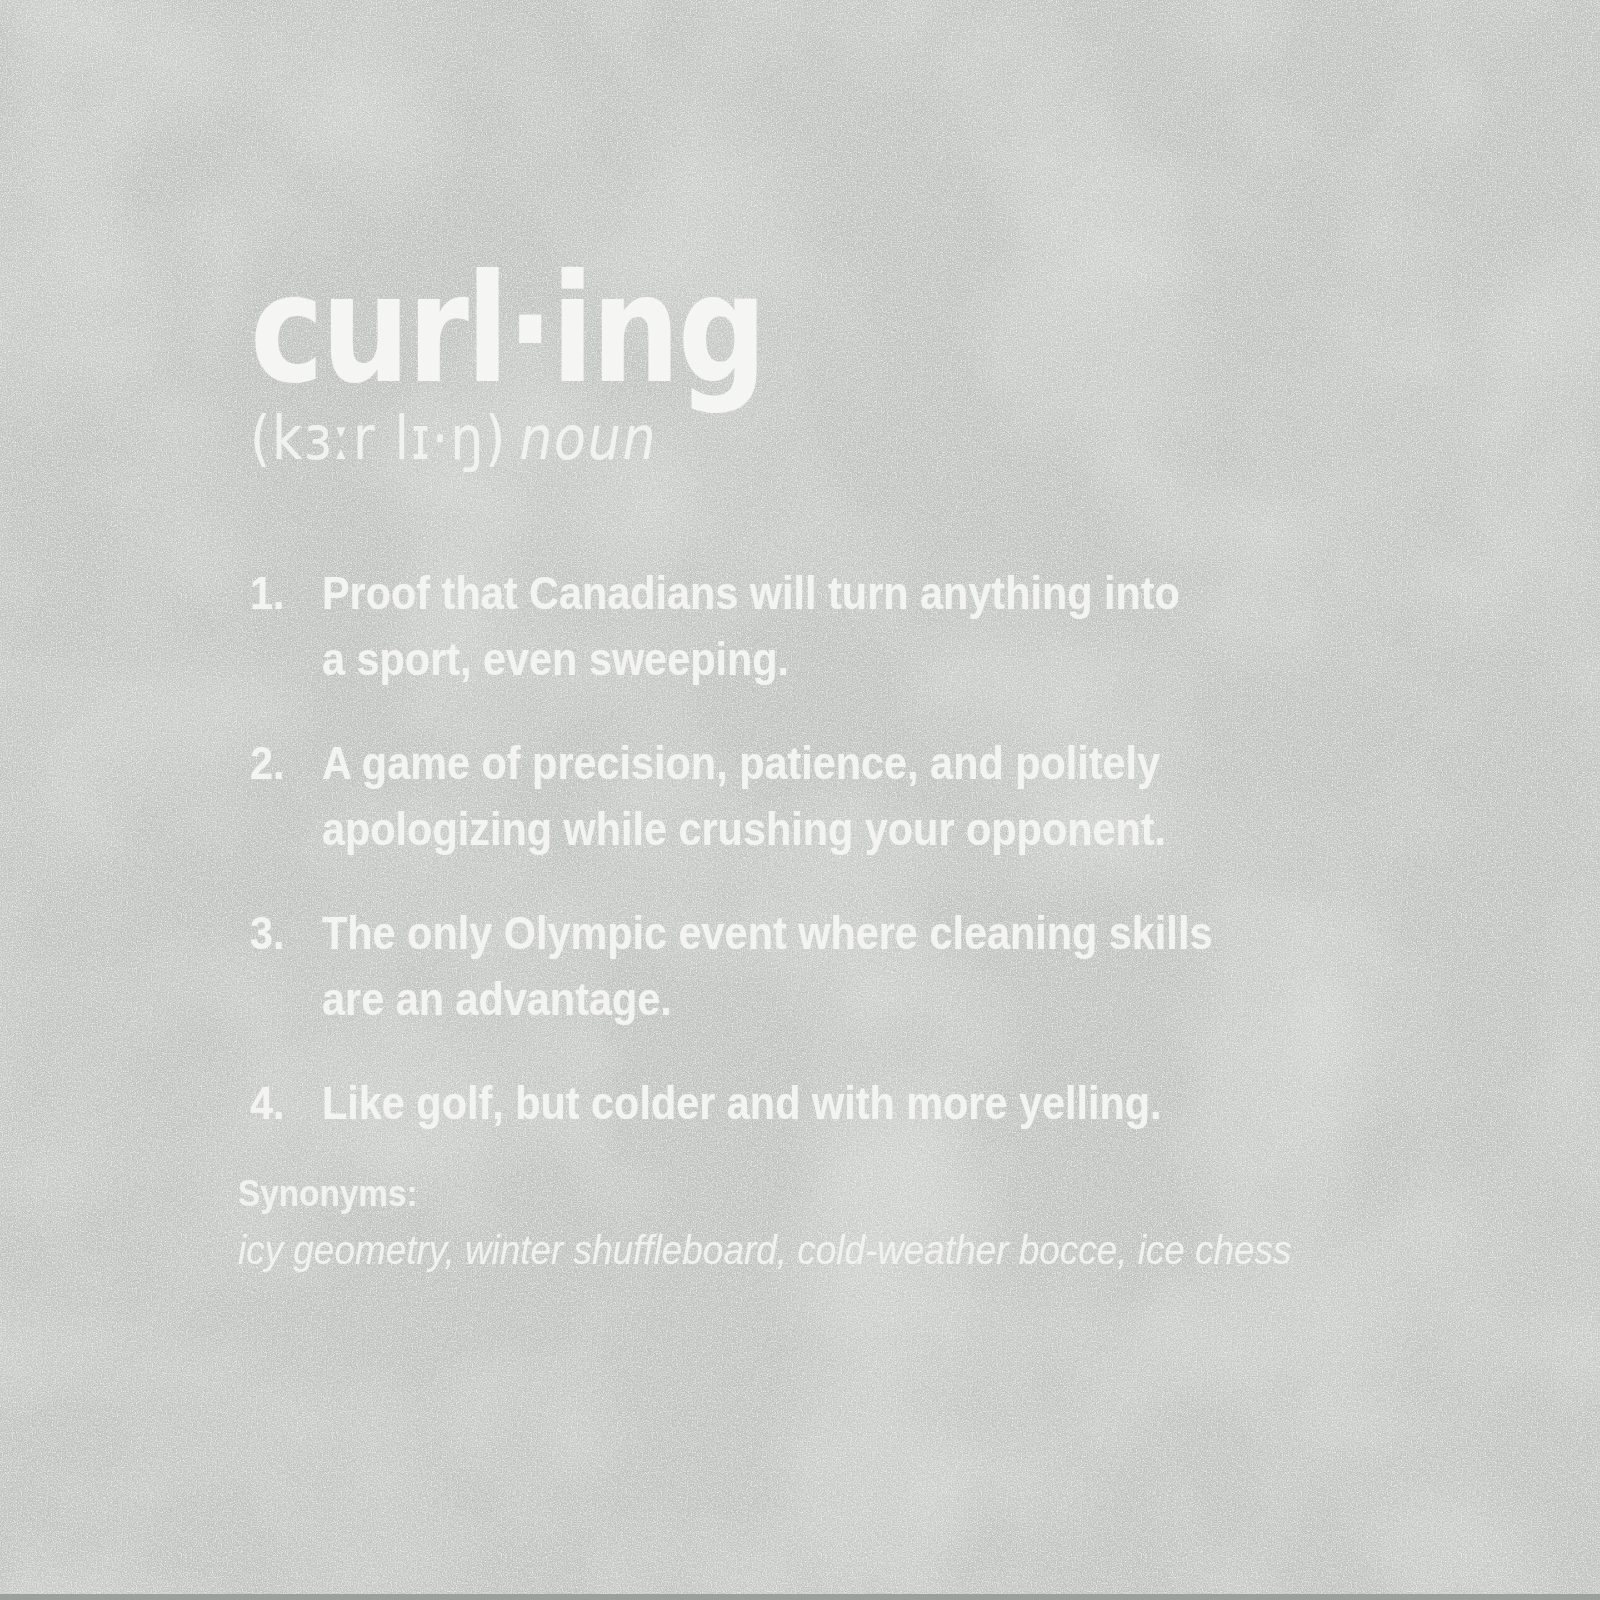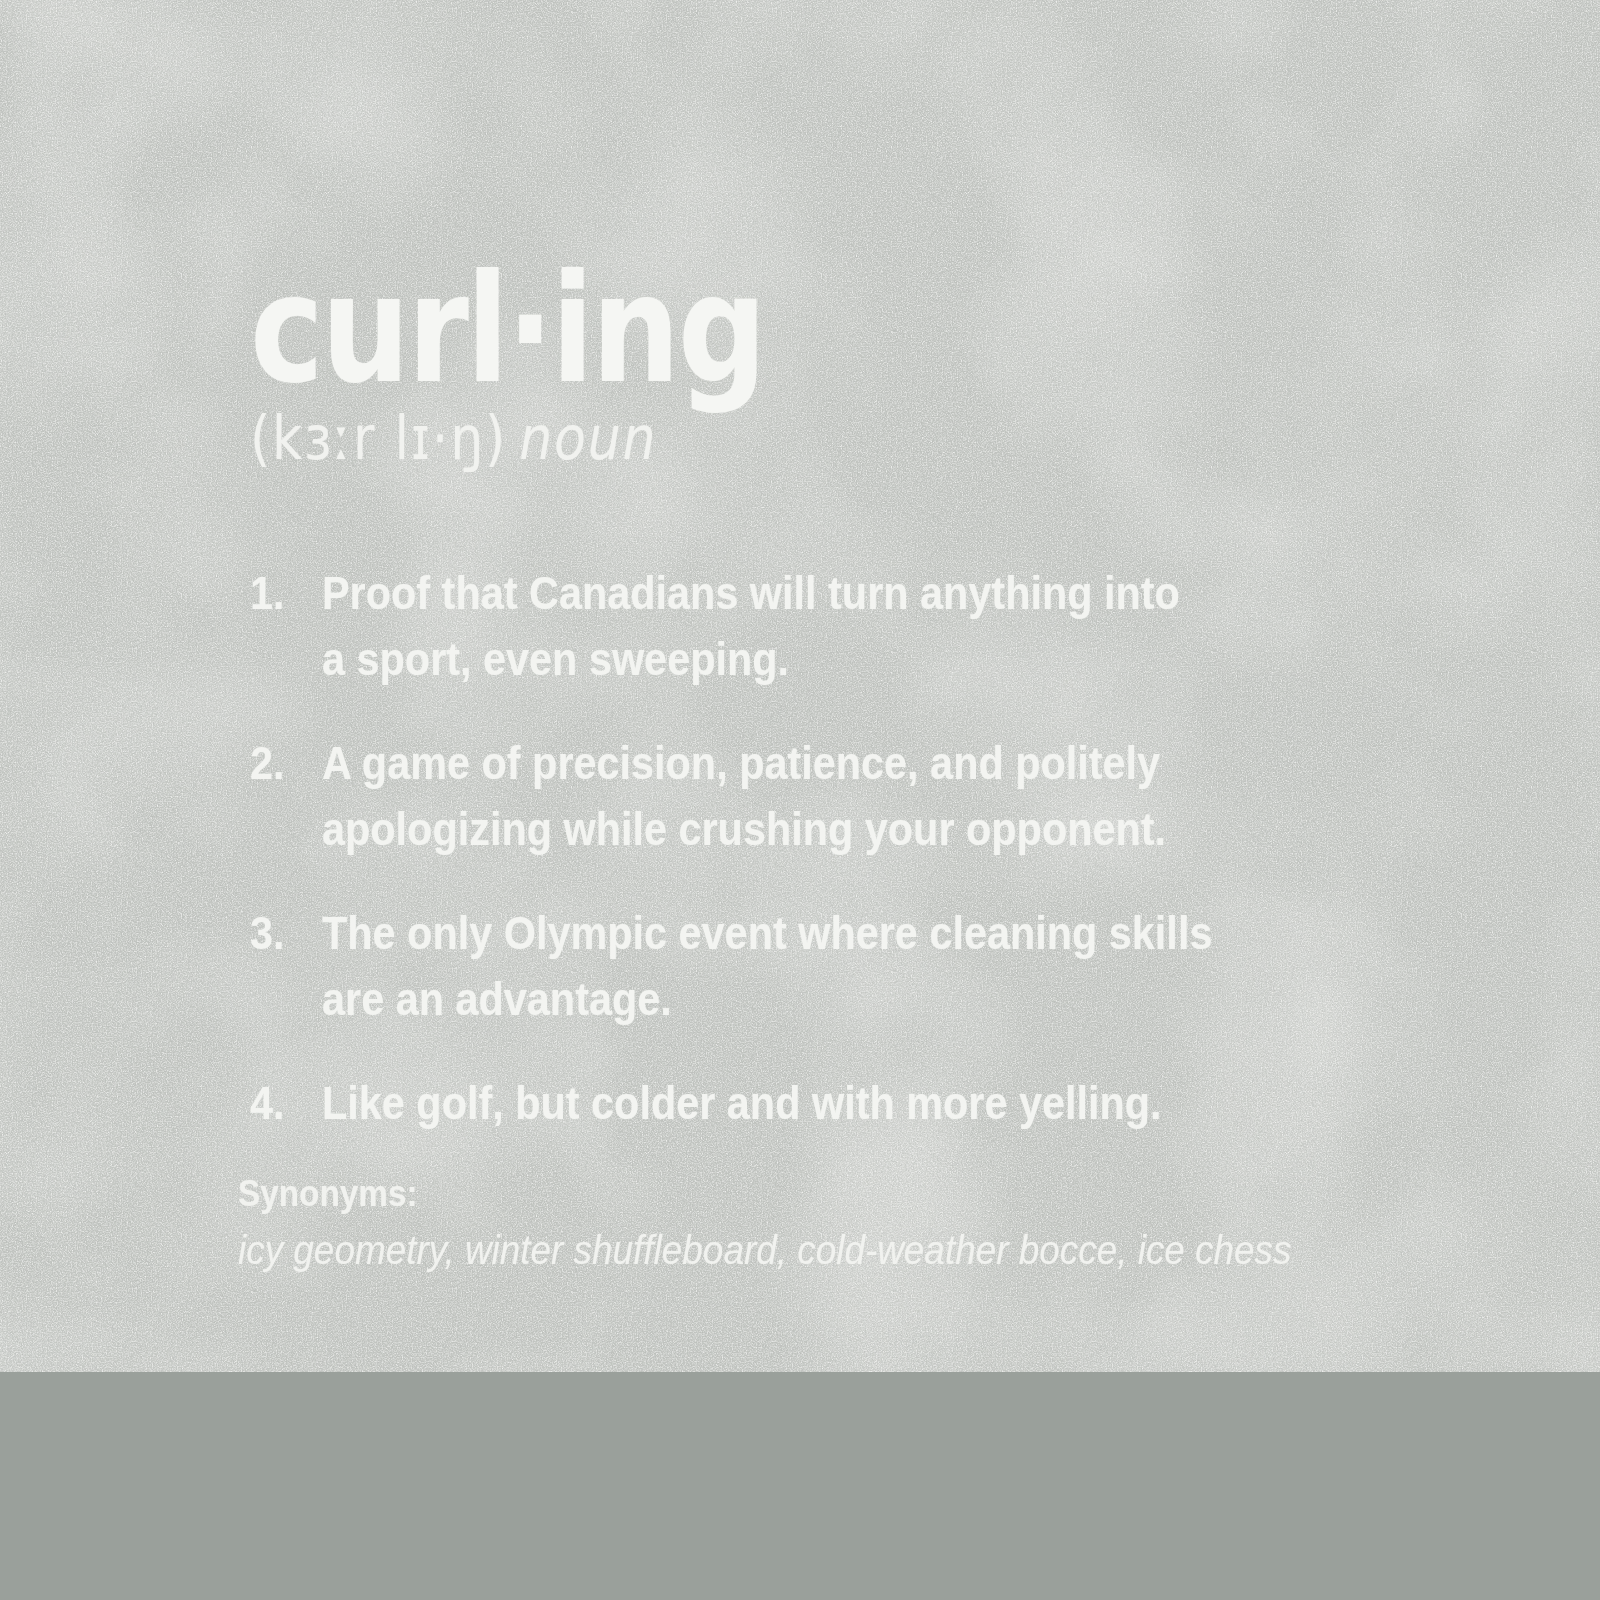--- a/index.html
+++ b/index.html
@@ -1,19 +1,19 @@
 <!DOCTYPE html>
 <html><head>
 <meta charset="utf-8">
 <style>
   html, body { margin: 0; padding: 0; background: #9aa09b; }
   .canvas {
     position: relative;
     width: 1600px;
-    height: 1372px;
+    height: 1594px;
     overflow: hidden;
     background: #4d7c0f;
     font-family: "Liberation Sans", sans-serif;
   }
   .fabric {
     position: absolute;
     inset: 0;
     width: 1600px;
     height: 1600px;
     display: block;

